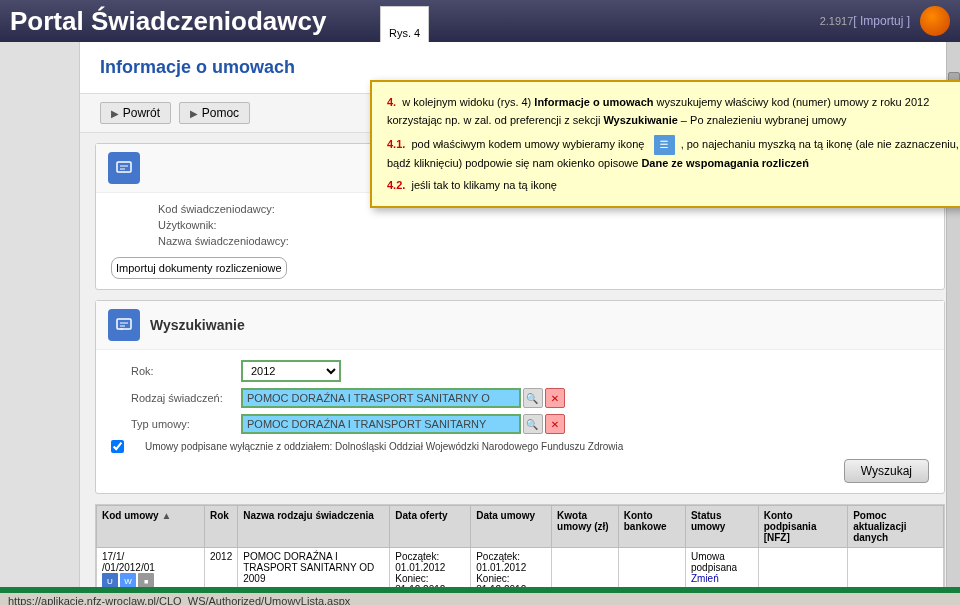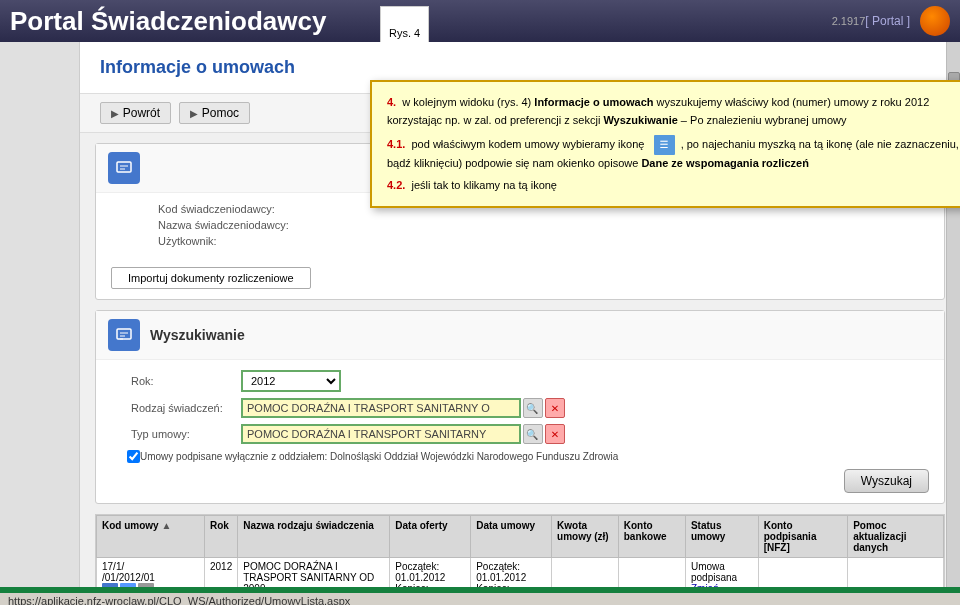--- a/index.html
+++ b/index.html
@@ -140,25 +140,25 @@
       align-items: center;
       margin-bottom: 4px;
       font-size: 11px;
       color: #555;
     }
     .field-label { min-width: 160px; padding-left: 47px; }
 
     .import-btn {
       background: white;
       border: 1px solid #aaa;
-      padding: 4px 16px;
+      padding: 4px 4px;
       cursor: pointer;
       font-size: 11px;
-      margin-top: 16px;
-      border-radius: 2px;
+      margin-top: 6px;
+      border-radius: 8px;
     }
 
     
     .search-section .section-body { padding: 10px 15px; }
     .search-row {
       display: flex;
       align-items: center;
       margin-bottom: 6px;
       font-size: 11px;
     }
@@ -168,44 +168,44 @@
       padding: 2px 4px;
       font-size: 11px;
       min-width: 220px;
       background: white;
     }
     .search-input-green {
       border: 2px solid #66aa66;
       padding: 2px 4px;
       font-size: 11px;
       min-width: 280px;
-      background: #fef9c3;
+      background: #7dd3fc;
       color: #444;
     }
     .icon-btn {
       width: 20px;
       height: 20px;
       border: 1px solid #aaa;
       background: #ddd;
       cursor: pointer;
       font-size: 10px;
       display: inline-flex;
       align-items: center;
       justify-content: center;
       margin-left: 2px;
       border-radius: 2px;
     }
     .icon-btn.red { background: #ffaaaa; border-color: #cc5555; color: #cc0000; }
     .checkbox-row {
       display: flex;
       align-items: center;
-      gap: 0;
+      gap: 21px;
       font-size: 10px;
       color: #444;
-      margin: 6px 16px;
+      margin: 6px 0;
     }
     .search-btn-row {
       display: flex;
       justify-content: flex-end;
       margin-top: 6px;
     }
     .wyszukaj-btn {
       background: linear-gradient(to bottom, #f0f0f0, #d0d0d0);
       border: 1px solid #999;
       padding: 4px 16px;
@@ -319,21 +319,21 @@
   </style>
 </head>
 <body>
 
 <div id="header">
   <span class="title">Portal Świadczeniodawcy</span>
   <span class="version">2.1917</span>
   <div class="rys-badge">
     <span>Rys. 4</span>
   </div>
-  <span class="logout" style="margin-left:auto; margin-right:10px; cursor:pointer;">[ Portal ]</span>
+  <span class="logout" style="margin-left:auto; margin-right:10px; cursor:pointer;">[ Importuj ]</span>
   <div class="circle"></div>
 </div>
 
 <div id="main">
 
   <div id="sidebar">
   </div>
 
   <div id="content" style="position:relative;">
 
@@ -360,24 +360,24 @@
               <line x1="5" y1="7" x2="13" y2="7" stroke="white" stroke-width="1"></line>
               <line x1="5" y1="10" x2="10" y2="10" stroke="white" stroke-width="1"></line>
             </svg>
         </div>
       </div>
       <div class="section-body">
         <div class="field-row">
           <span class="field-label">Kod świadczeniodawcy:</span>
         </div>
         <div class="field-row">
+          <span class="field-label">Użytkownik:</span>
+        </div>
+        <div class="field-row">
           <span class="field-label">Nazwa świadczeniodawcy:</span>
-        </div>
-        <div class="field-row">
-          <span class="field-label">Użytkownik:</span>
         </div>
         <button class="import-btn">Importuj dokumenty rozliczeniowe</button>
       </div>
     </div>
 
     <div class="section-card search-section">
       <div class="section-header">
         <div class="section-icon">
           <svg width="18" height="18" viewBox="0 0 18 18">
               <rect x="2" y="3" width="14" height="10" rx="1" fill="none" stroke="white" stroke-width="1.5"></rect>

